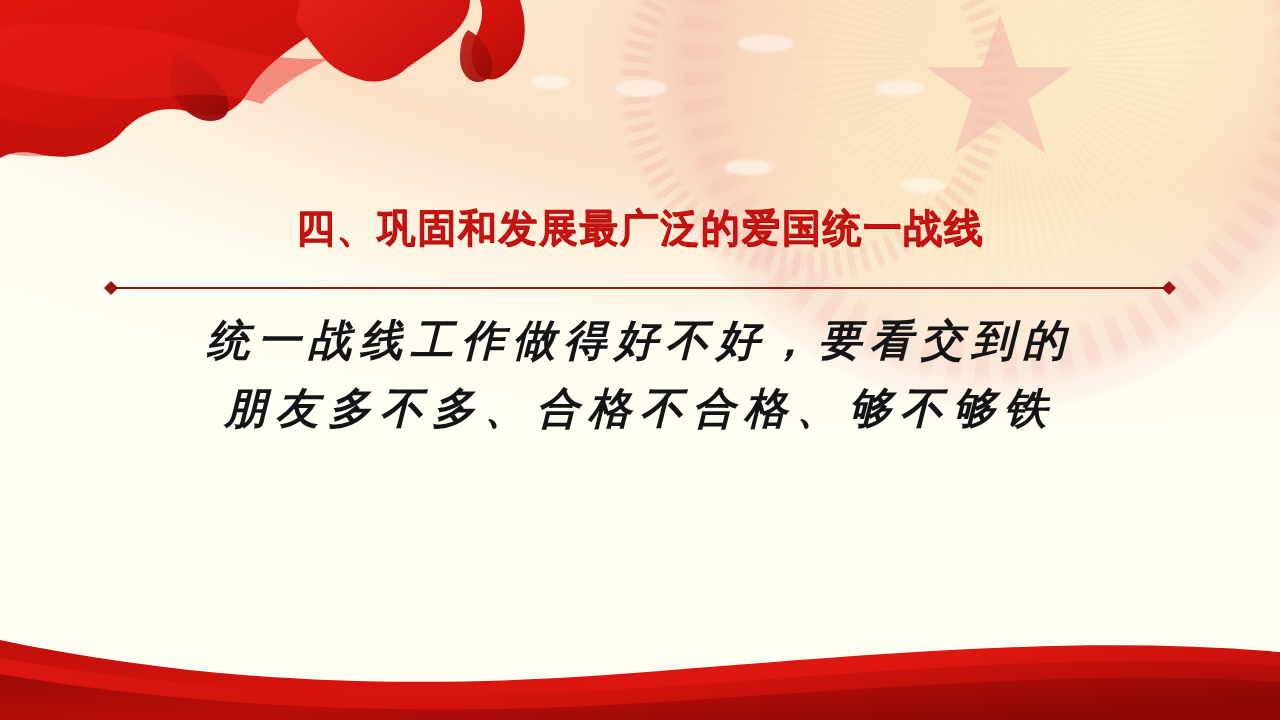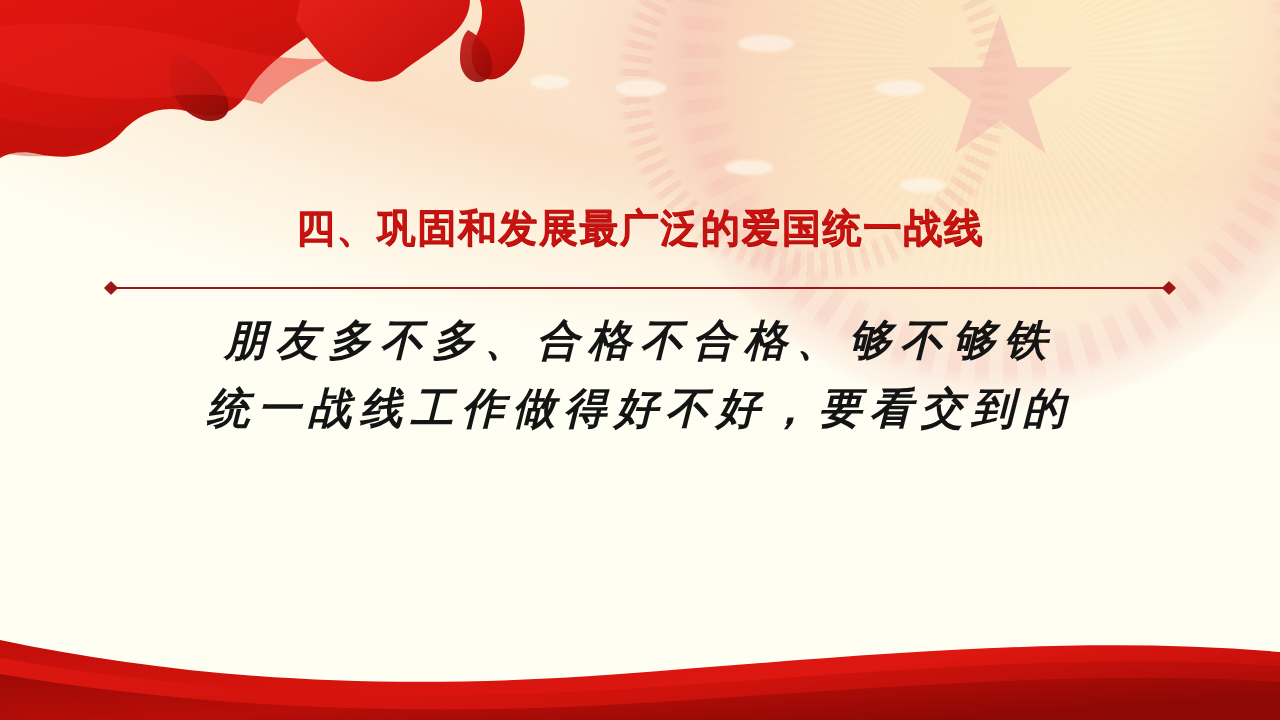--- a/index.html
+++ b/index.html
@@ -295,18 +295,18 @@
 
     <div class="slide-title">四、巩固和发展最广泛的爱国统一战线</div>
 
     <div class="divider">
       <span class="diamond left"></span>
       <span class="rule"></span>
       <span class="diamond right"></span>
     </div>
 
     <div class="body-text">
+      <span class="line l1">统一战线工作做得好不好，要看交到的</span>
       <span class="line l2">朋友多不多、合格不合格、够不够铁</span>
-      <span class="line l1">统一战线工作做得好不好，要看交到的</span>
     </div>
 
   </div>
 </div>
 
 </body></html>

